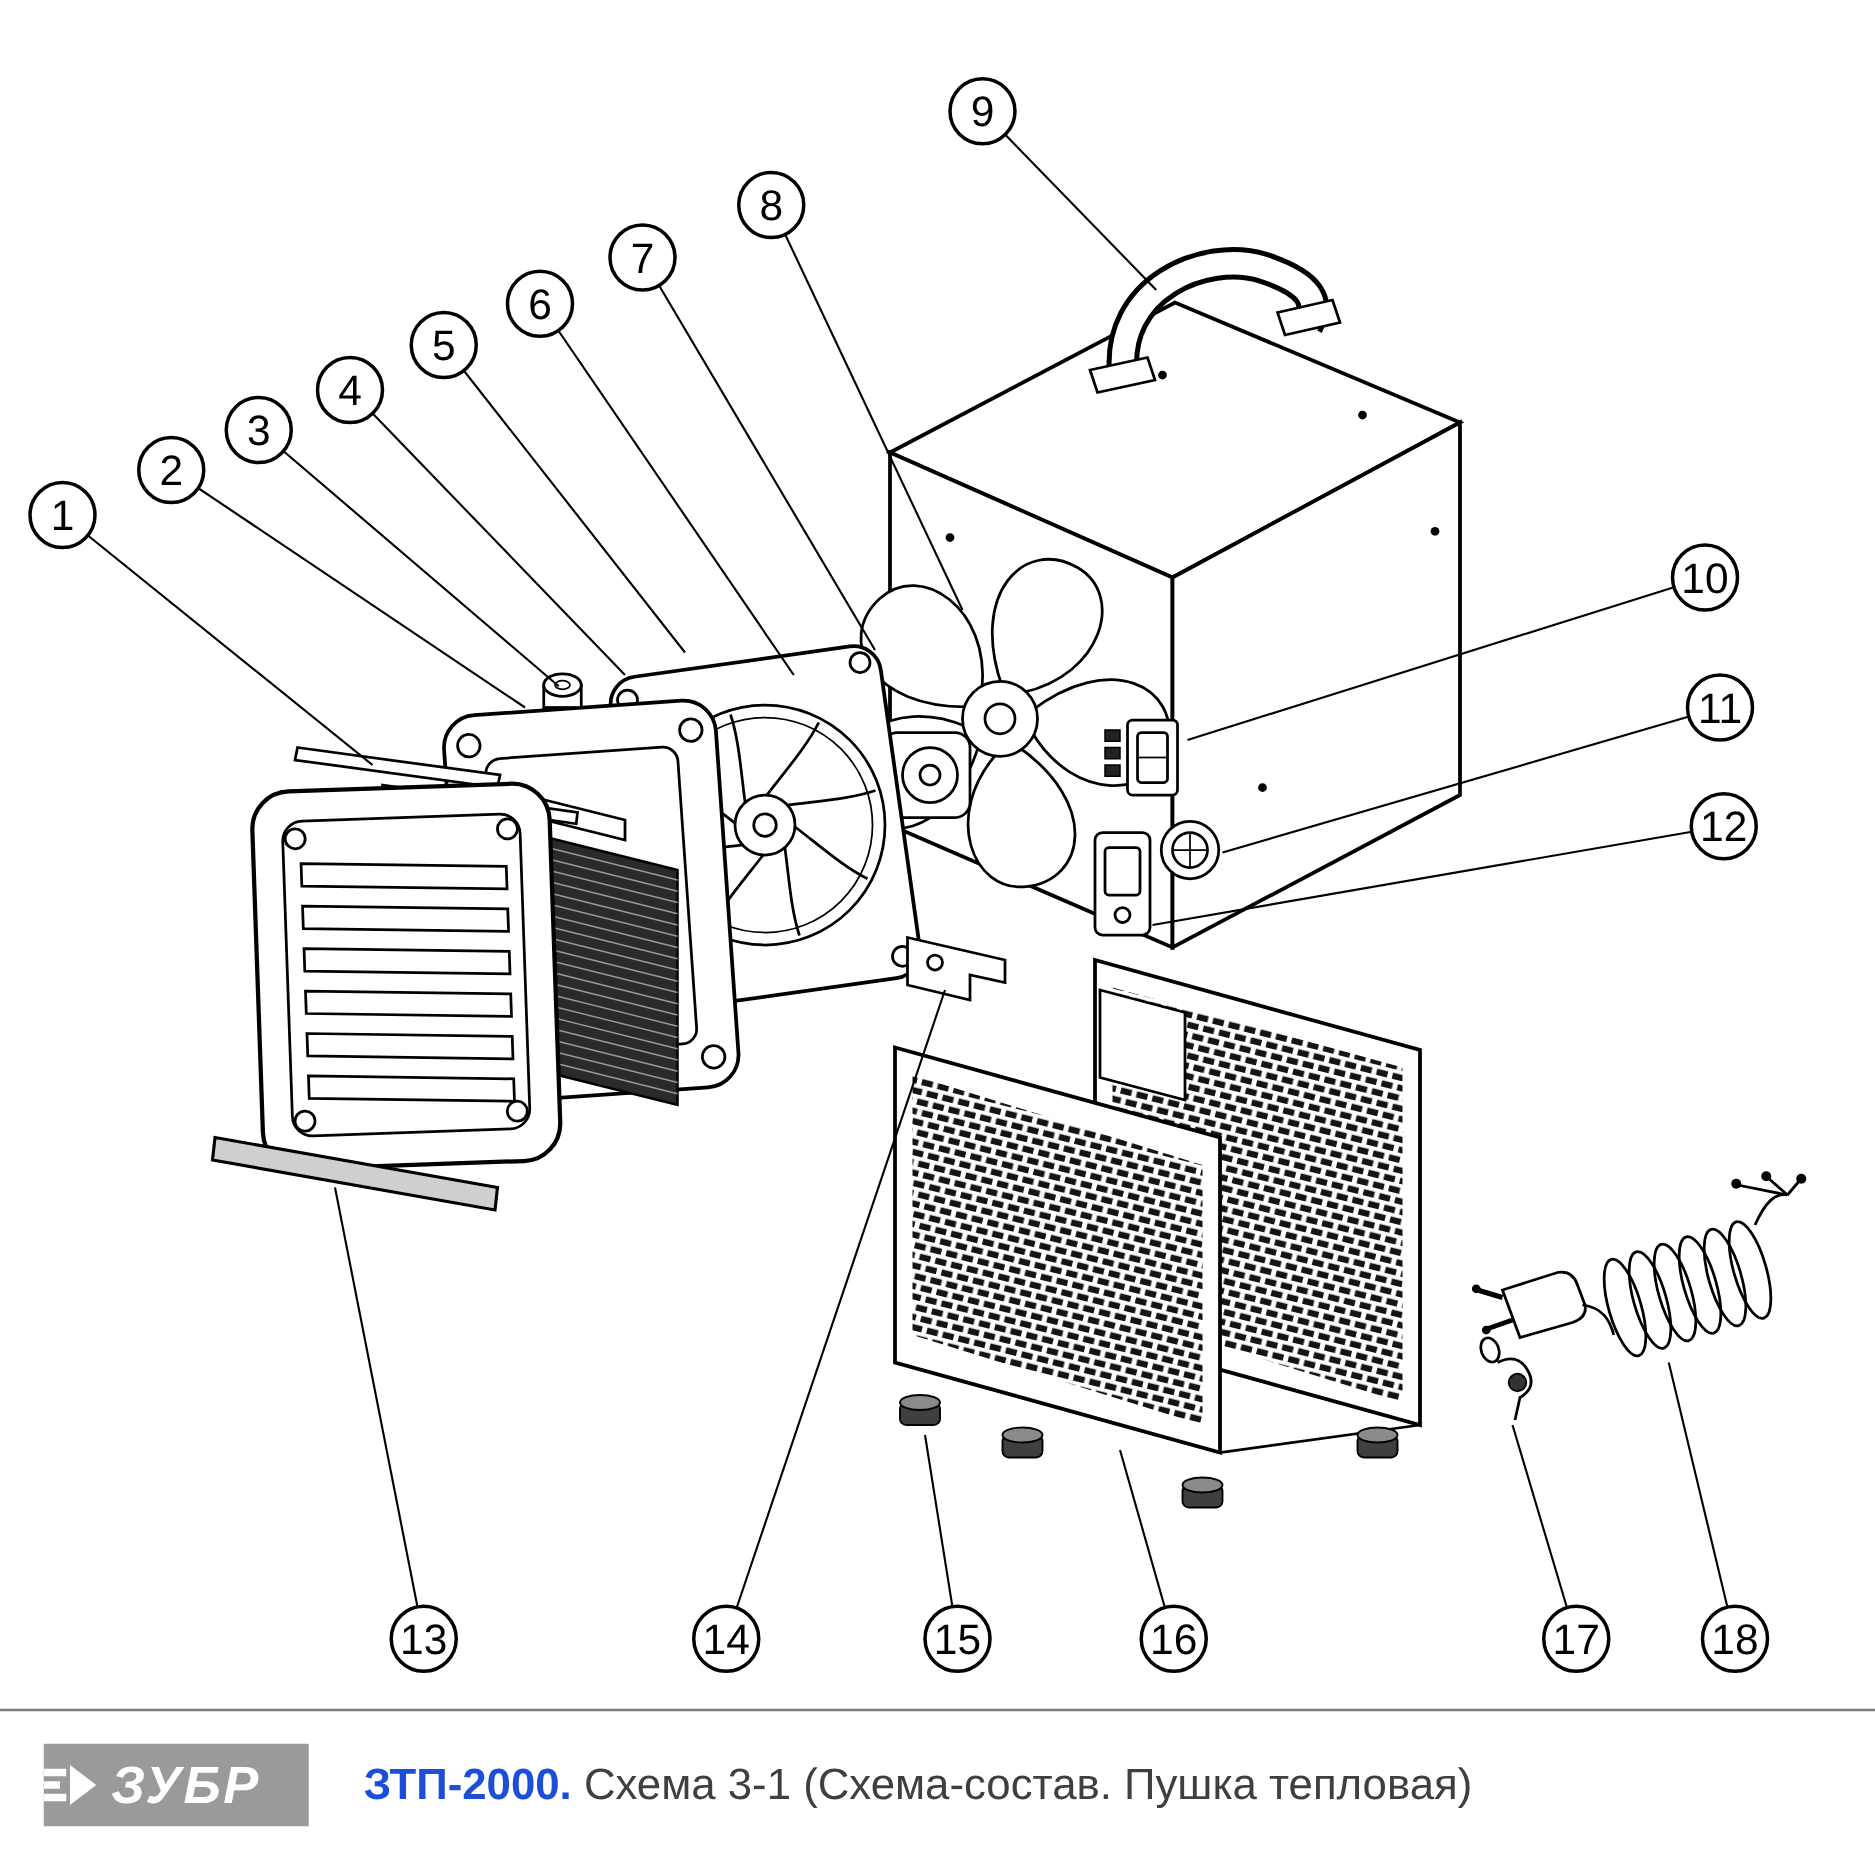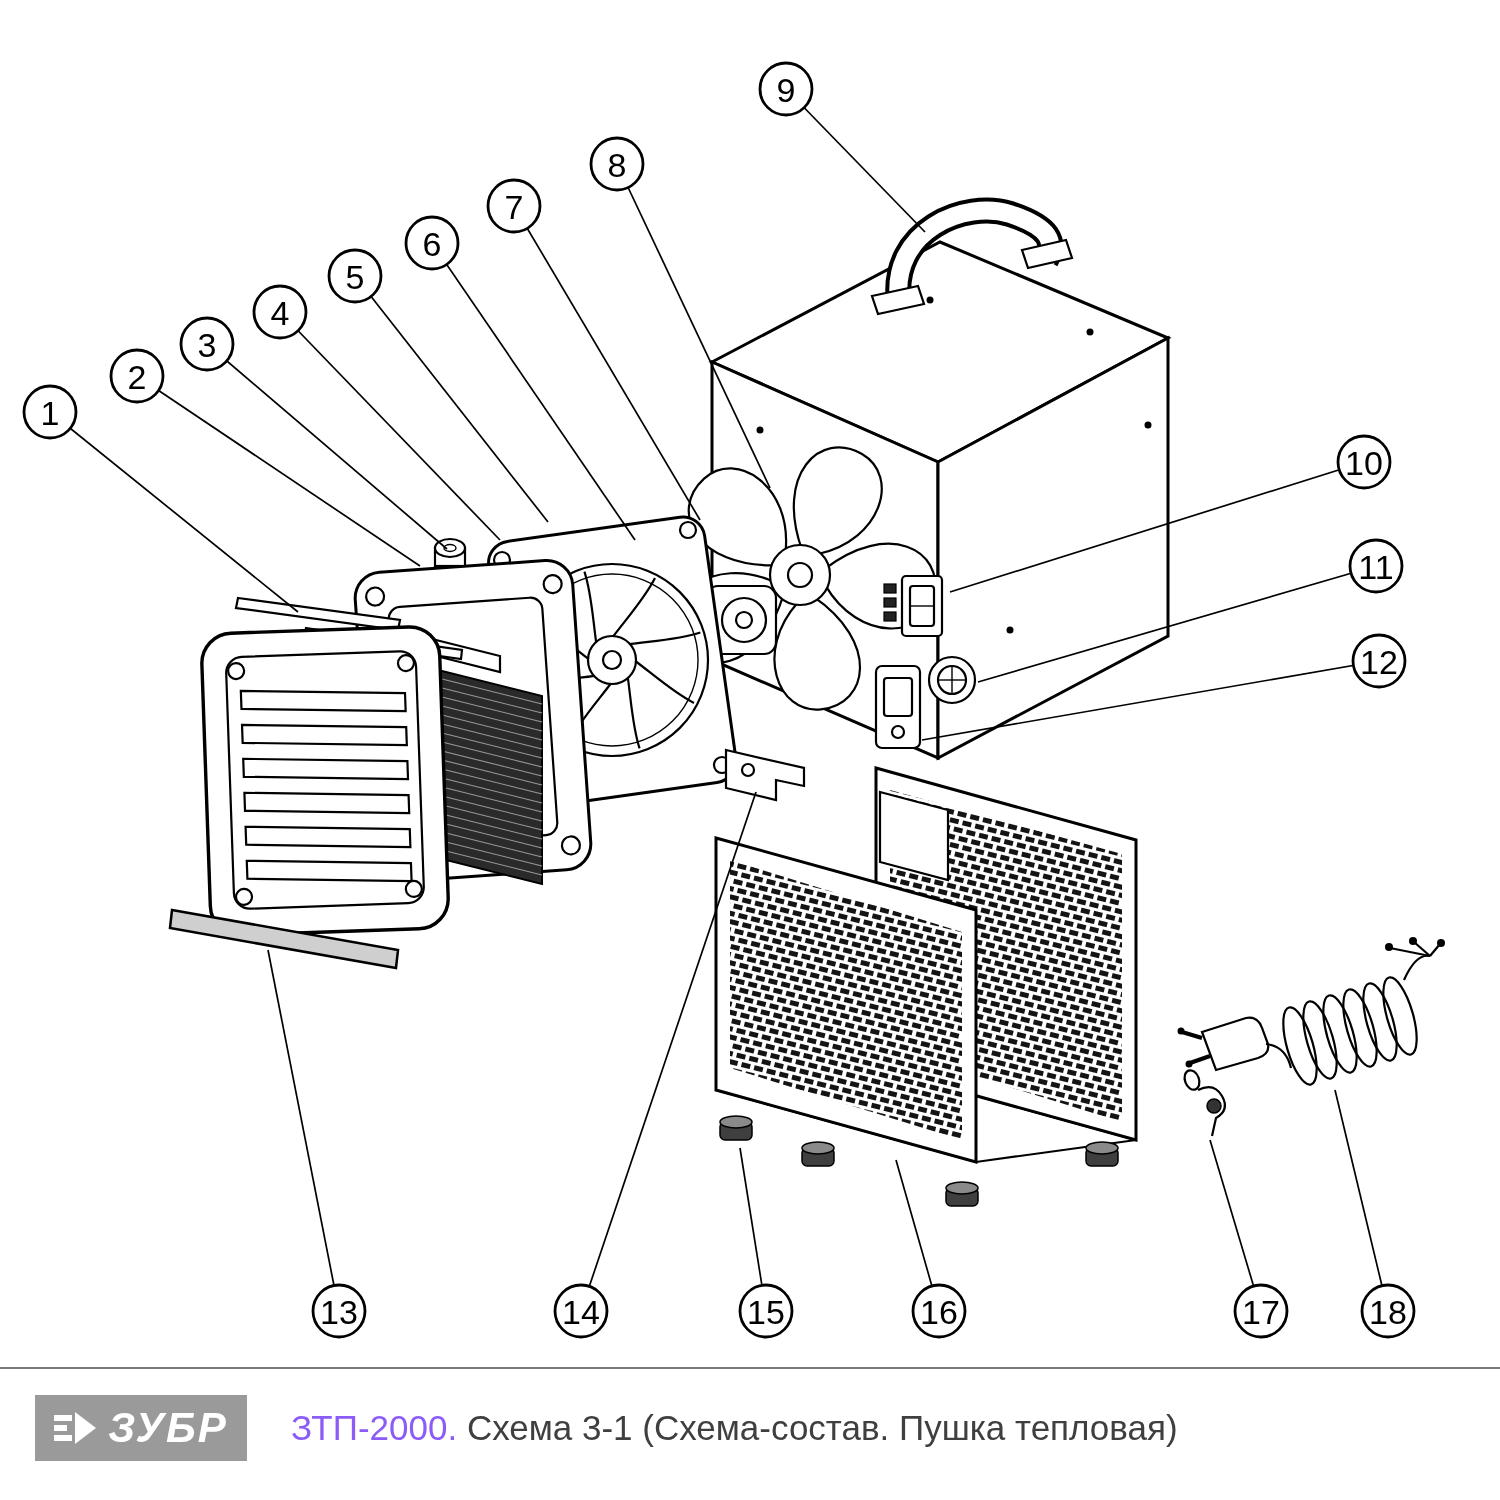--- a/index.html
+++ b/index.html
@@ -10,24 +10,24 @@
   svg.diagram{position:absolute;left:0;top:0}
   .co{fill:#fff;stroke:#000;stroke-width:2.8}
   .ld{stroke:#000;stroke-width:1.7}
   .num{font-size:34px;font-family:"Liberation Sans",sans-serif;text-anchor:middle;dominant-baseline:central;fill:#000}
   .s3{fill:#fff;stroke:#000;stroke-width:3}
   .s2{fill:#fff;stroke:#000;stroke-width:2.2}
   .nf{fill:none;stroke:#000;stroke-width:2.2}
   .thin{fill:none;stroke:#000;stroke-width:1.4}
   .footer-line{position:absolute;left:0;top:1367px;width:1500px;height:2px;background:#7a7a7a}
   .footer{position:absolute;left:35px;top:1394px;height:68px;display:flex;align-items:center;gap:44px}
-  .logo{width:212px;height:66px;background:#9a9a9a;display:flex;align-items:center;justify-content:center;gap:10px;flex:0 0 auto}
+  .logo{width:212px;height:66px;background:#9a9a9a;display:flex;align-items:center;justify-content:flex-start;gap:10px;flex:0 0 auto}
   .logo-text{color:#fff;font-weight:bold;font-style:italic;font-size:42px;letter-spacing:2px;line-height:1}
   .title{font-size:35px;color:#1a1a1a;white-space:nowrap}
-  .title .model{font-weight:normal;color:#8b5cf6}
+  .title .model{font-weight:bold;color:#1d4ed8}
   .title .caption{font-weight:normal;color:#3f3f3f}
 </style>
 </head>
 <body>
 
 <svg class="diagram" width="1500" height="1500" viewBox="0 0 1500 1500" xmlns="http://www.w3.org/2000/svg">
   <defs>
     <pattern id="brick" width="26" height="16" patternUnits="userSpaceOnUse" patternTransform="rotate(14)">
       <rect x="2" y="3" width="9" height="5" fill="#141414"></rect>
       <rect x="15" y="3" width="9" height="5" fill="#141414"></rect>

